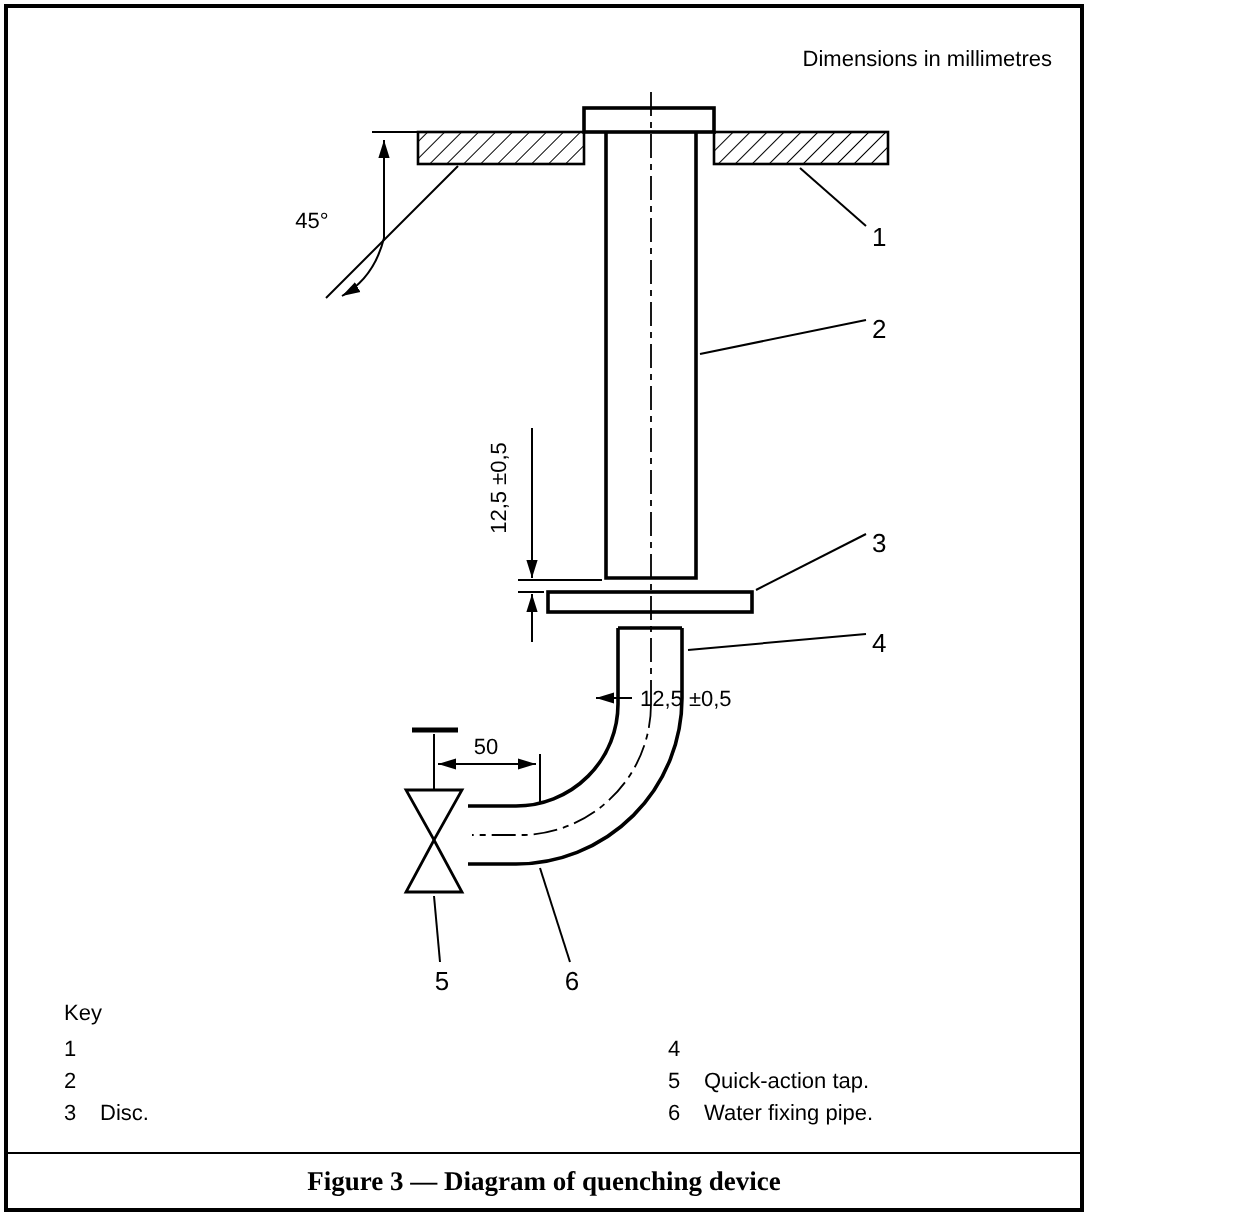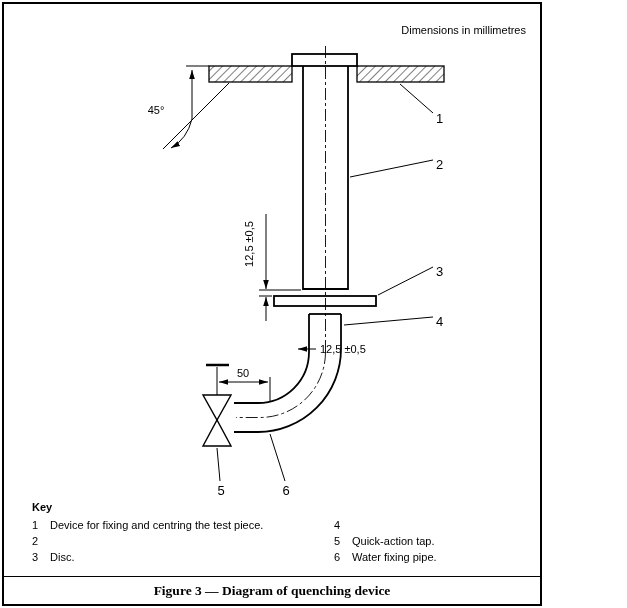--- a/index.html
+++ b/index.html
@@ -24,21 +24,21 @@
   svg .hatched   { stroke:#000; stroke-width:1.3; fill:url(#hatch); }
   svg .thin      { stroke:#000; stroke-width:1; fill:none; }
   svg .centerline{ stroke:#000; stroke-width:0.9; fill:none; stroke-dasharray:12 3 3 3; }
   svg .valve     { stroke:#000; stroke-width:1.4; fill:#fff; }
   svg text { font-family:"Liberation Sans", sans-serif; font-size:11px; fill:#000; }
   svg text.callout-label { font-size:13px; }
   .key {
     position:absolute; left:28px; top:495px; width:584px;
     font-size:11px; line-height:16px;
   }
-  .key-title { font-weight:bold; margin-bottom:2px; }
+  .key-title { font-weight:normal; margin-bottom:2px; }
   .key-cols { display:flex; }
   .key-col-left { width:302px; flex:none; }
   .key-item { display:flex; }
   .key-num { width:18px; flex:none; }
   .figure-rule {
     position:absolute; left:0; right:0; top:572px;
     border-top:1.5px solid #000;
   }
   .caption {
     position:absolute; top:579px; left:0; width:100%;
@@ -142,21 +142,20 @@
       <text class="callout-label" x="282" y="491" text-anchor="middle">6</text>
     </g>
   </svg>
 
   <div class="key">
     <div class="key-title">Key</div>
     <div class="key-cols">
       <div class="key-col-left">
         <div class="key-item">
           <span class="key-num">1</span>
-          <span>Device for fixing and centring the test piece.</span>
         </div>
         <div class="key-item">
           <span class="key-num">2</span>
         </div>
         <div class="key-item">
           <span class="key-num">3</span>
           <span>Disc.</span>
         </div>
       </div>
       <div class="key-col-right">

